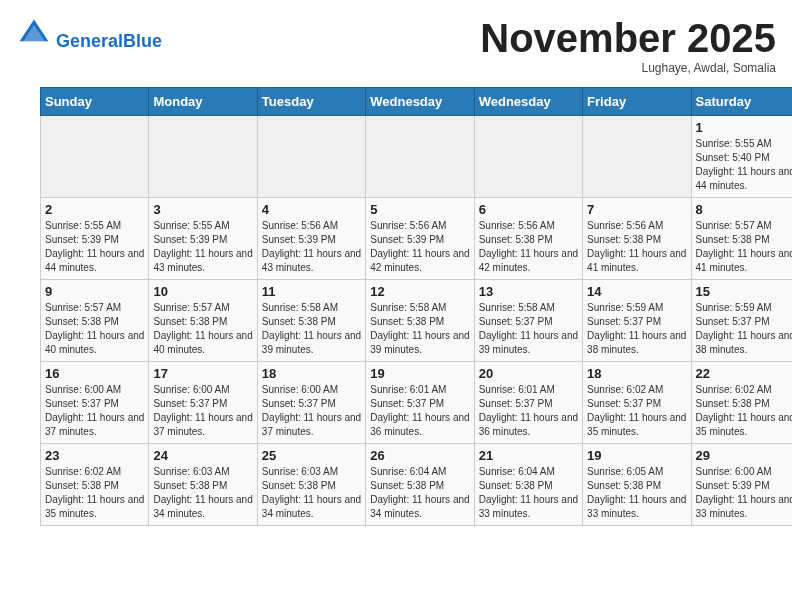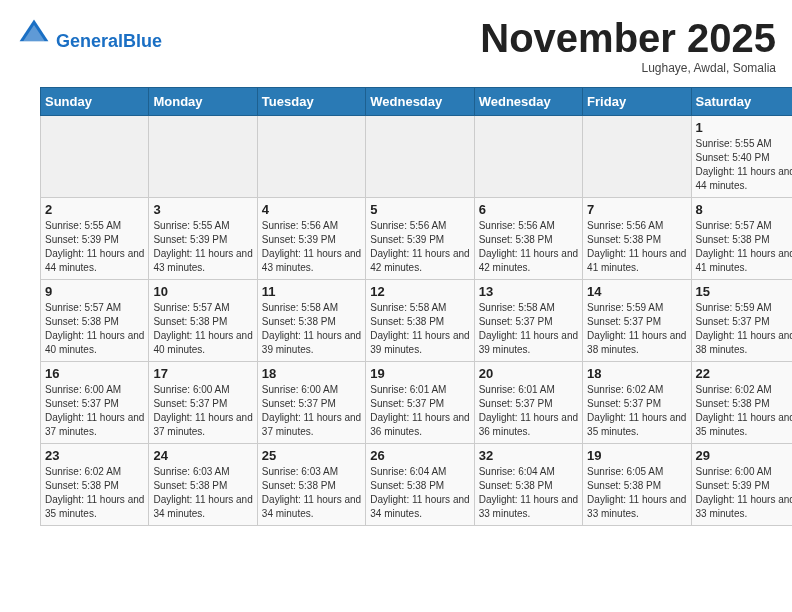--- a/index.html
+++ b/index.html
@@ -289,21 +289,21 @@
 Sunset: 5:38 PM
 Daylight: 11 hours and 34 minutes.</div>
         </td>
         <td>
           <span class="day-number">26</span>
           <div class="day-info">Sunrise: 6:04 AM
 Sunset: 5:38 PM
 Daylight: 11 hours and 34 minutes.</div>
         </td>
         <td>
-          <span class="day-number">32</span>
+          <span class="day-number">21</span>
           <div class="day-info">Sunrise: 6:04 AM
 Sunset: 5:38 PM
 Daylight: 11 hours and 33 minutes.</div>
         </td>
         <td>
           <span class="day-number">19</span>
           <div class="day-info">Sunrise: 6:05 AM
 Sunset: 5:38 PM
 Daylight: 11 hours and 33 minutes.</div>
         </td>

